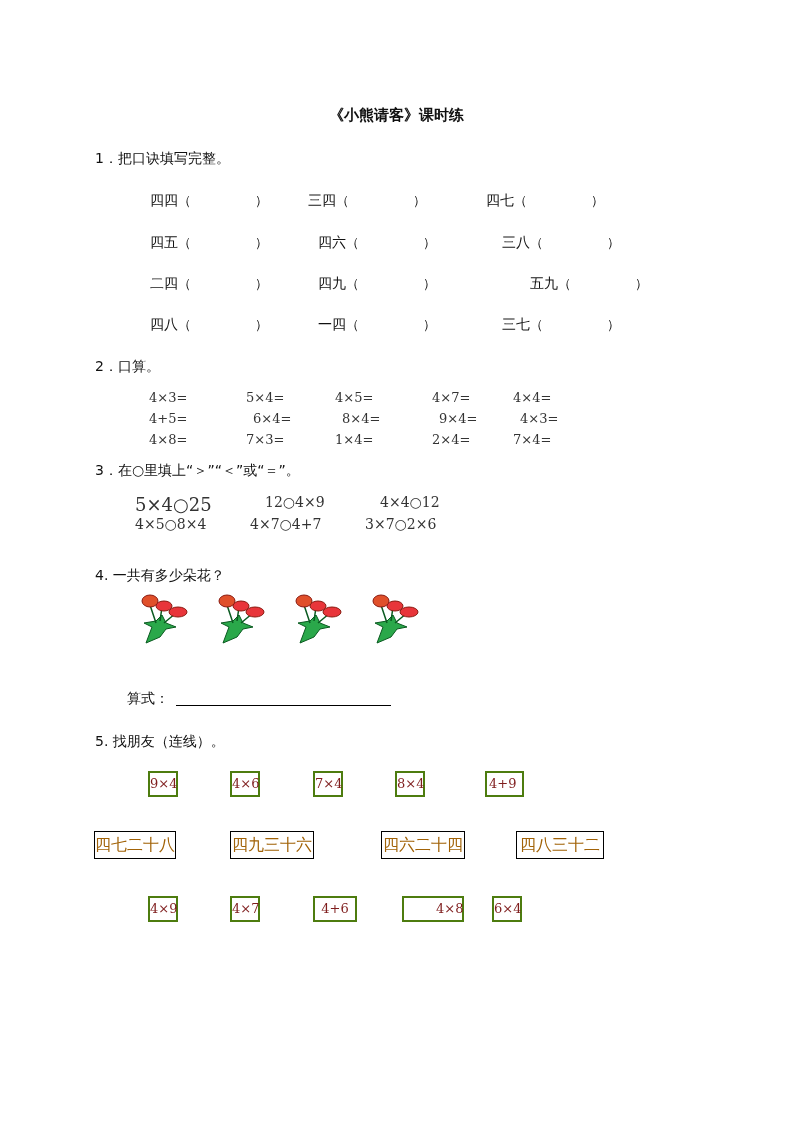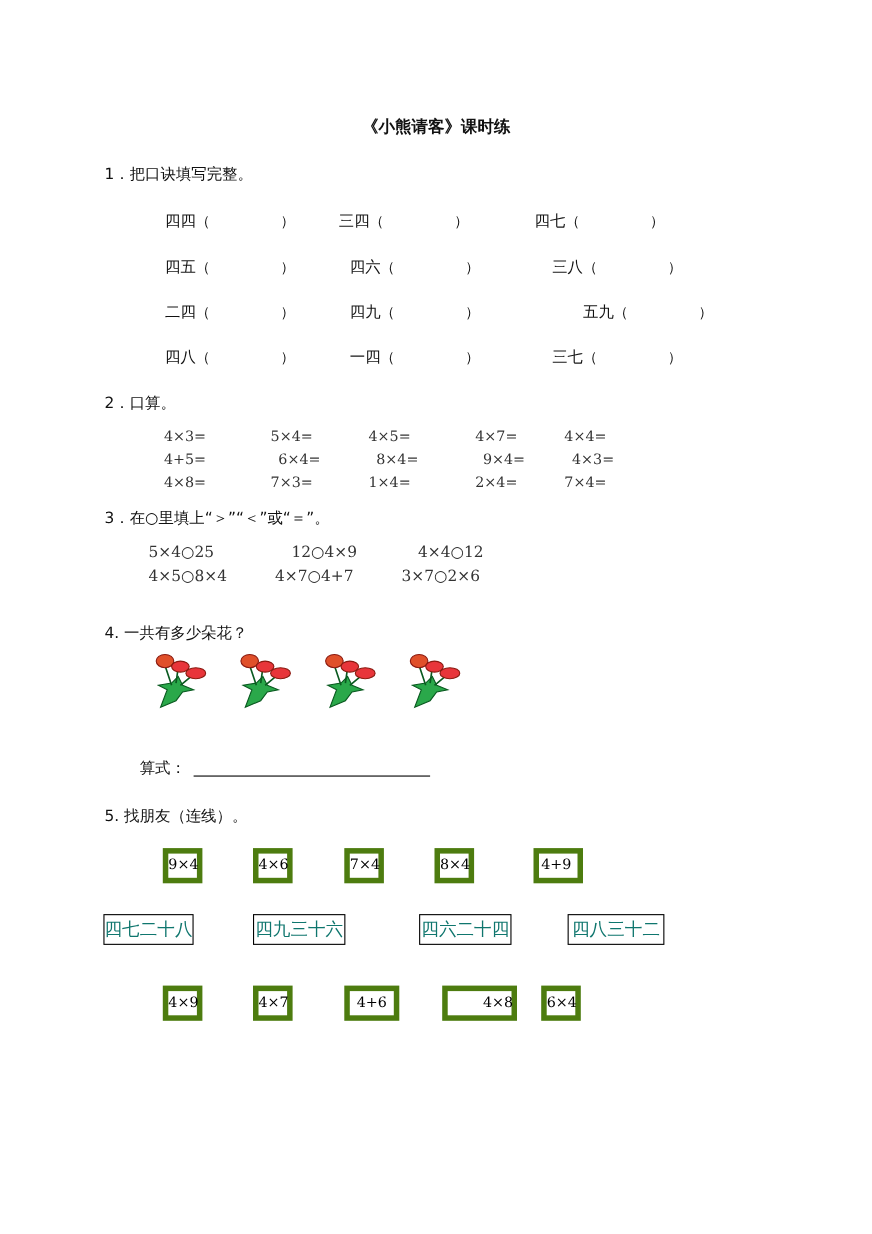--- a/index.html
+++ b/index.html
@@ -3,22 +3,22 @@
 <meta charset="utf-8">
 <style>
   html,body{margin:0;padding:0;background:#fff;}
   body{width:793px;height:1122px;position:relative;overflow:hidden;font-family:"DejaVu Sans",sans-serif;color:#111;}
   .abs{position:absolute;white-space:nowrap;}
   .title{left:0;width:793px;top:106px;text-align:center;font-size:15px;font-weight:bold;}
   .q{font-size:14px;}
   .item{font-size:14px;}
   .paren{font-size:13px;}
   .eq{font-family:"DejaVu Serif",serif;font-size:13px;color:#333;}
-  .box{position:absolute;border:5px solid #4d7c0f;font-family:"DejaVu Serif",serif;font-size:13px;color:#000000;text-align:center;line-height:22px;height:22px;}
-  .cbox{position:absolute;border:1px solid #000;font-size:16px;color:#0f766e;text-align:center;line-height:26px;height:26px;}
+  .box{position:absolute;border:2px solid #4d7c0f;font-family:"DejaVu Serif",serif;font-size:13px;color:#7f1d1d;text-align:center;line-height:22px;height:22px;}
+  .cbox{position:absolute;border:1px solid #000;font-size:16px;color:#a16207;text-align:center;line-height:26px;height:26px;}
   .line{position:absolute;border-bottom:1px solid #000;}
   .flower{position:absolute;width:52px;height:52px;}
 </style>
 </head>
 <body>
 
 <div class="abs title">《小熊请客》课时练</div>
 
 <div class="abs q" style="left:95px;top:150px;">1．把口诀填写完整。</div>
 
@@ -57,21 +57,21 @@
 
   <div class="abs eq" style="left:149px;top:432px;">4×8=</div>
   <div class="abs eq" style="left:246px;top:432px;">7×3=</div>
   <div class="abs eq" style="left:335px;top:432px;">1×4=</div>
   <div class="abs eq" style="left:432px;top:432px;">2×4=</div>
   <div class="abs eq" style="left:513px;top:432px;">7×4=</div>
 </div>
 
 <div class="abs q" style="left:95px;top:462px;">3．在○里填上“＞”“＜”或“＝”。</div>
 <div>
-  <div class="abs eq" style="left:135px;top:494px;font-size:14px;">5×4○25</div>
+  <div class="abs eq" style="left:135px;top:494px;font-size:18px;">5×4○25</div>
   <div class="abs eq" style="left:265px;top:494px;font-size:14px;">12○4×9</div>
   <div class="abs eq" style="left:380px;top:494px;font-size:14px;">4×4○12</div>
   <div class="abs eq" style="left:135px;top:516px;font-size:14px;">4×5○8×4</div>
   <div class="abs eq" style="left:250px;top:516px;font-size:14px;">4×7○4+7</div>
   <div class="abs eq" style="left:365px;top:516px;font-size:14px;">3×7○2×6</div>
 </div>
 
 <div class="abs q" style="left:95px;top:567px;">4. 一共有多少朵花？</div>
 
 <svg width="0" height="0" style="position:absolute">

